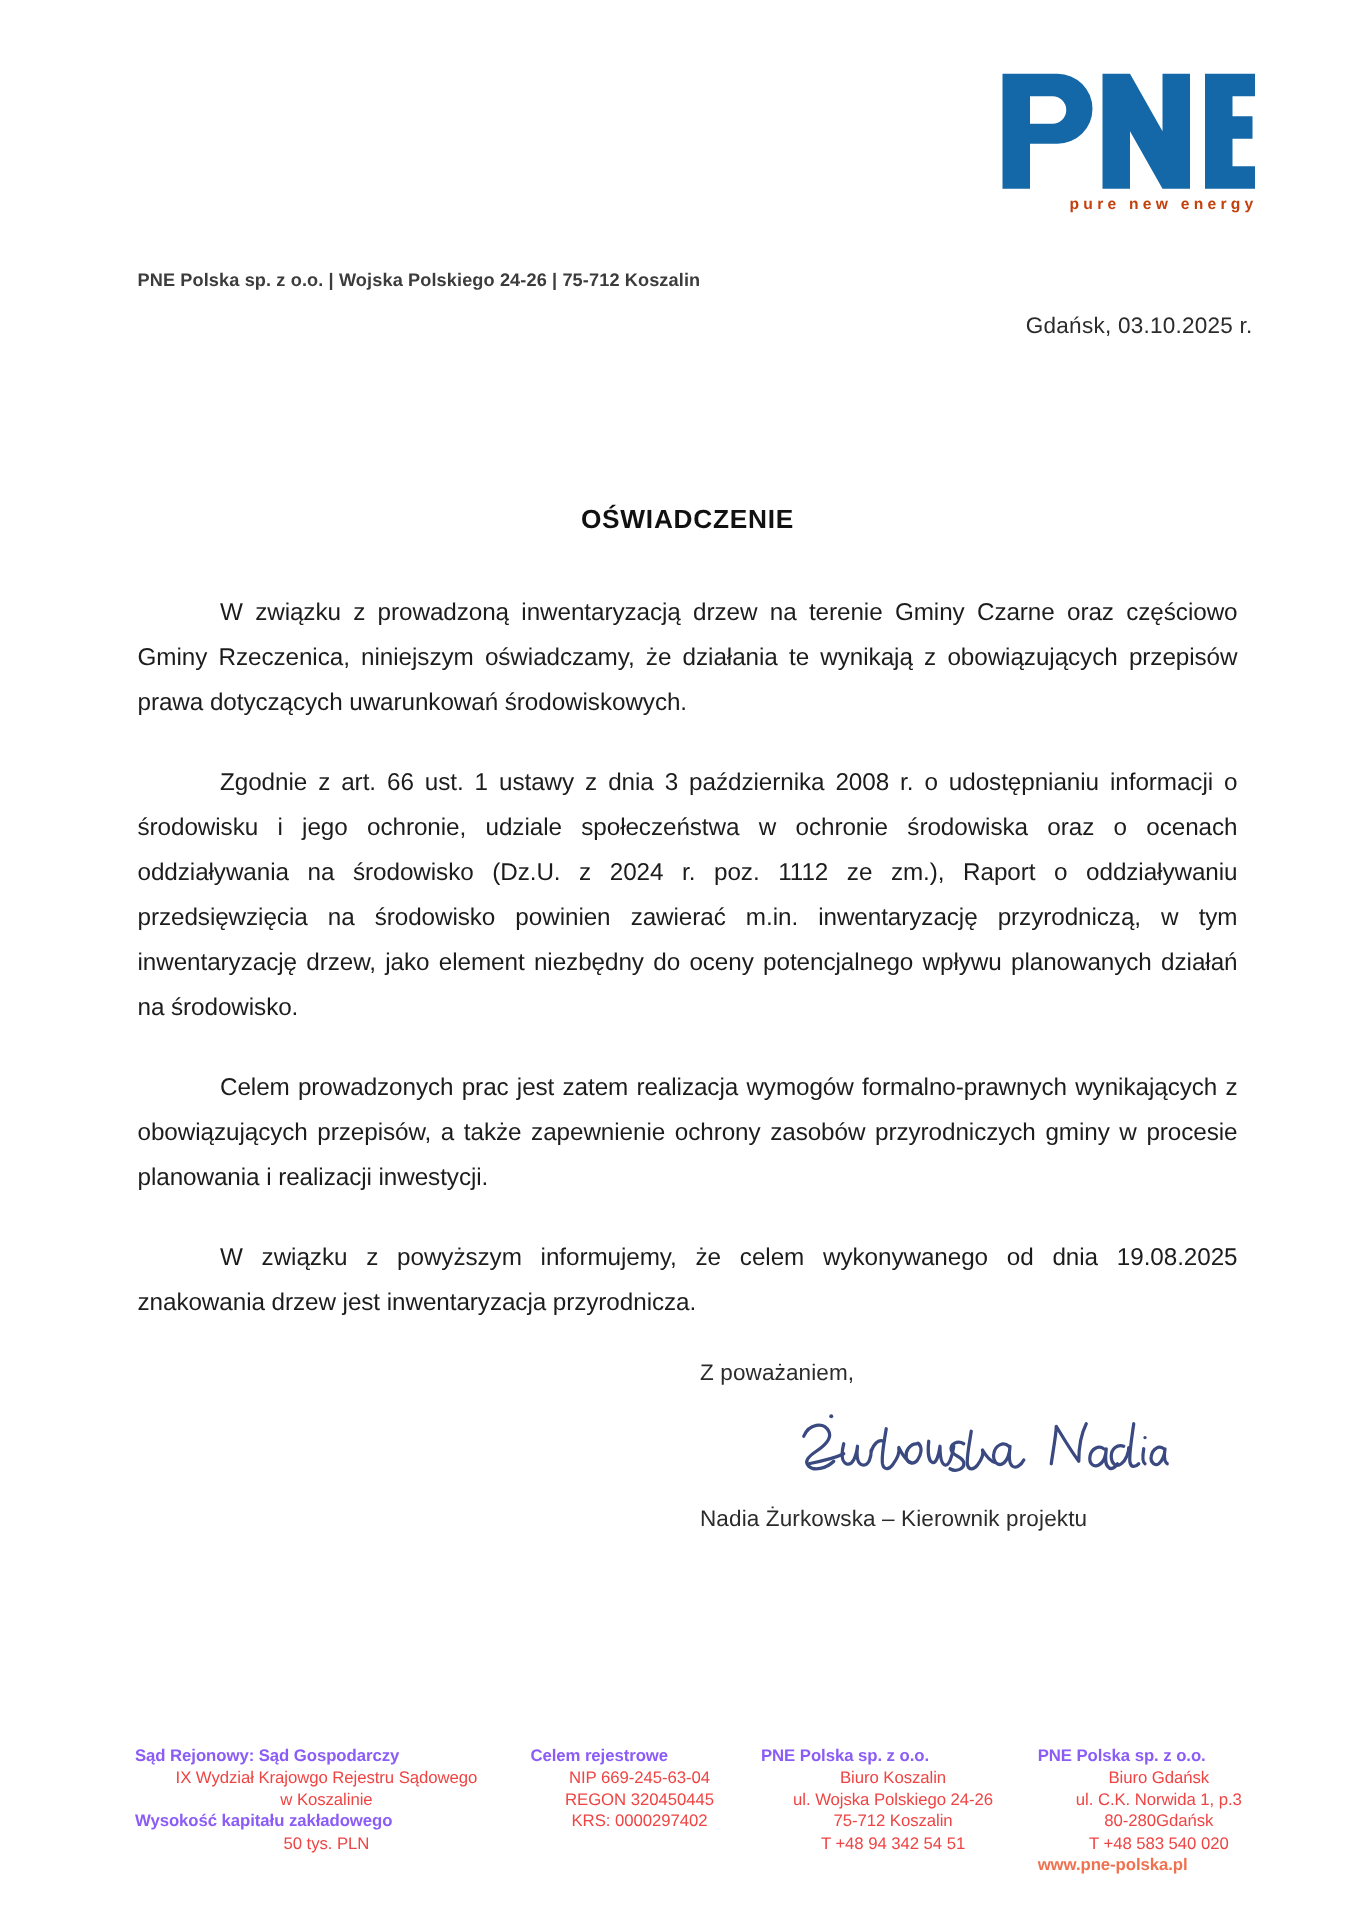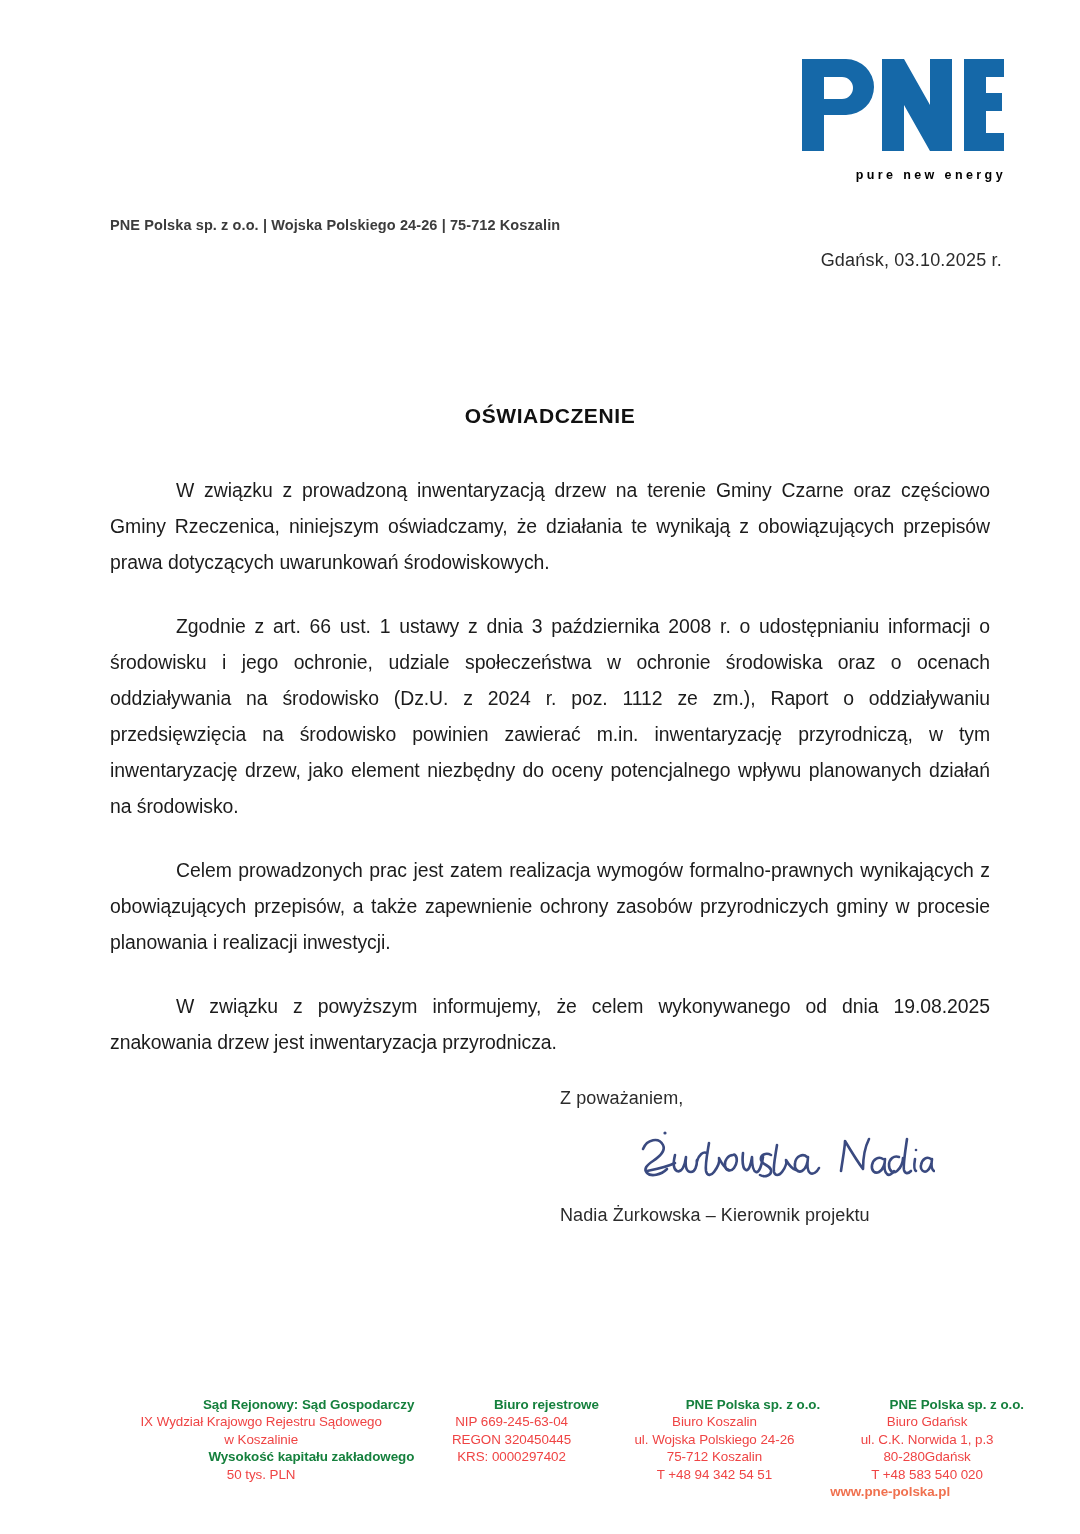--- a/index.html
+++ b/index.html
@@ -34,26 +34,26 @@
     text-align: center;
     line-height: 0;
   }
   .logo-mark {
     display: block;
     width: 210px;
     height: auto;
   }
   .logo-tagline {
     display: block;
-    margin-top: 14px;
+    margin-top: 2px;
     font-family: "Liberation Sans", sans-serif;
     font-size: 12.5px;
     font-weight: 700;
     letter-spacing: 3.4px;
-    color: #000000;
+    color: #c2410c;
     line-height: 1.1;
     text-align: right;
     padding-right: 2px;
   }
 
   
   .sender-line {
     position: absolute;
     top: 217px;
     left: 110px;
@@ -148,24 +148,23 @@
     box-sizing: border-box;
     padding-right: 10px;
   }
   .footer-col.c1 { width: 326px; }
   .footer-col.c2 { width: 190px; }
   .footer-col.c3 { width: 228px; }
   .footer-col.c4 { width: 210px; }
 
   .fh {
     font-weight: 700;
-    color: #15803d;
-    display: block;
-    letter-spacing: -0.05px;
-    text-align: right;
+    color: #8b5cf6;
+    display: block;
+    letter-spacing: -0.05px;
   }
   .fl {
     display: block;
     color: #ef4444;
     letter-spacing: -0.05px;
     text-align: center;
   }
   .fw {
     display: block;
     font-weight: 700;
@@ -241,21 +240,21 @@
 
     <div class="footer-col c1">
       <span class="fh">Sąd Rejonowy: Sąd Gospodarczy</span>
       <span class="fl">IX Wydział Krajowgo Rejestru Sądowego</span>
       <span class="fl">w Koszalinie</span>
       <span class="fh">Wysokość kapitału zakładowego</span>
       <span class="fl">50 tys. PLN</span>
     </div>
 
     <div class="footer-col c2">
-      <span class="fh">Biuro rejestrowe</span>
+      <span class="fh">Celem rejestrowe</span>
       <span class="fl">NIP 669-245-63-04</span>
       <span class="fl">REGON 320450445</span>
       <span class="fl">KRS: 0000297402</span>
     </div>
 
     <div class="footer-col c3">
       <span class="fh">PNE Polska sp. z o.o.</span>
       <span class="fl">Biuro Koszalin</span>
       <span class="fl">ul. Wojska Polskiego 24-26</span>
       <span class="fl">75-712 Koszalin</span>

